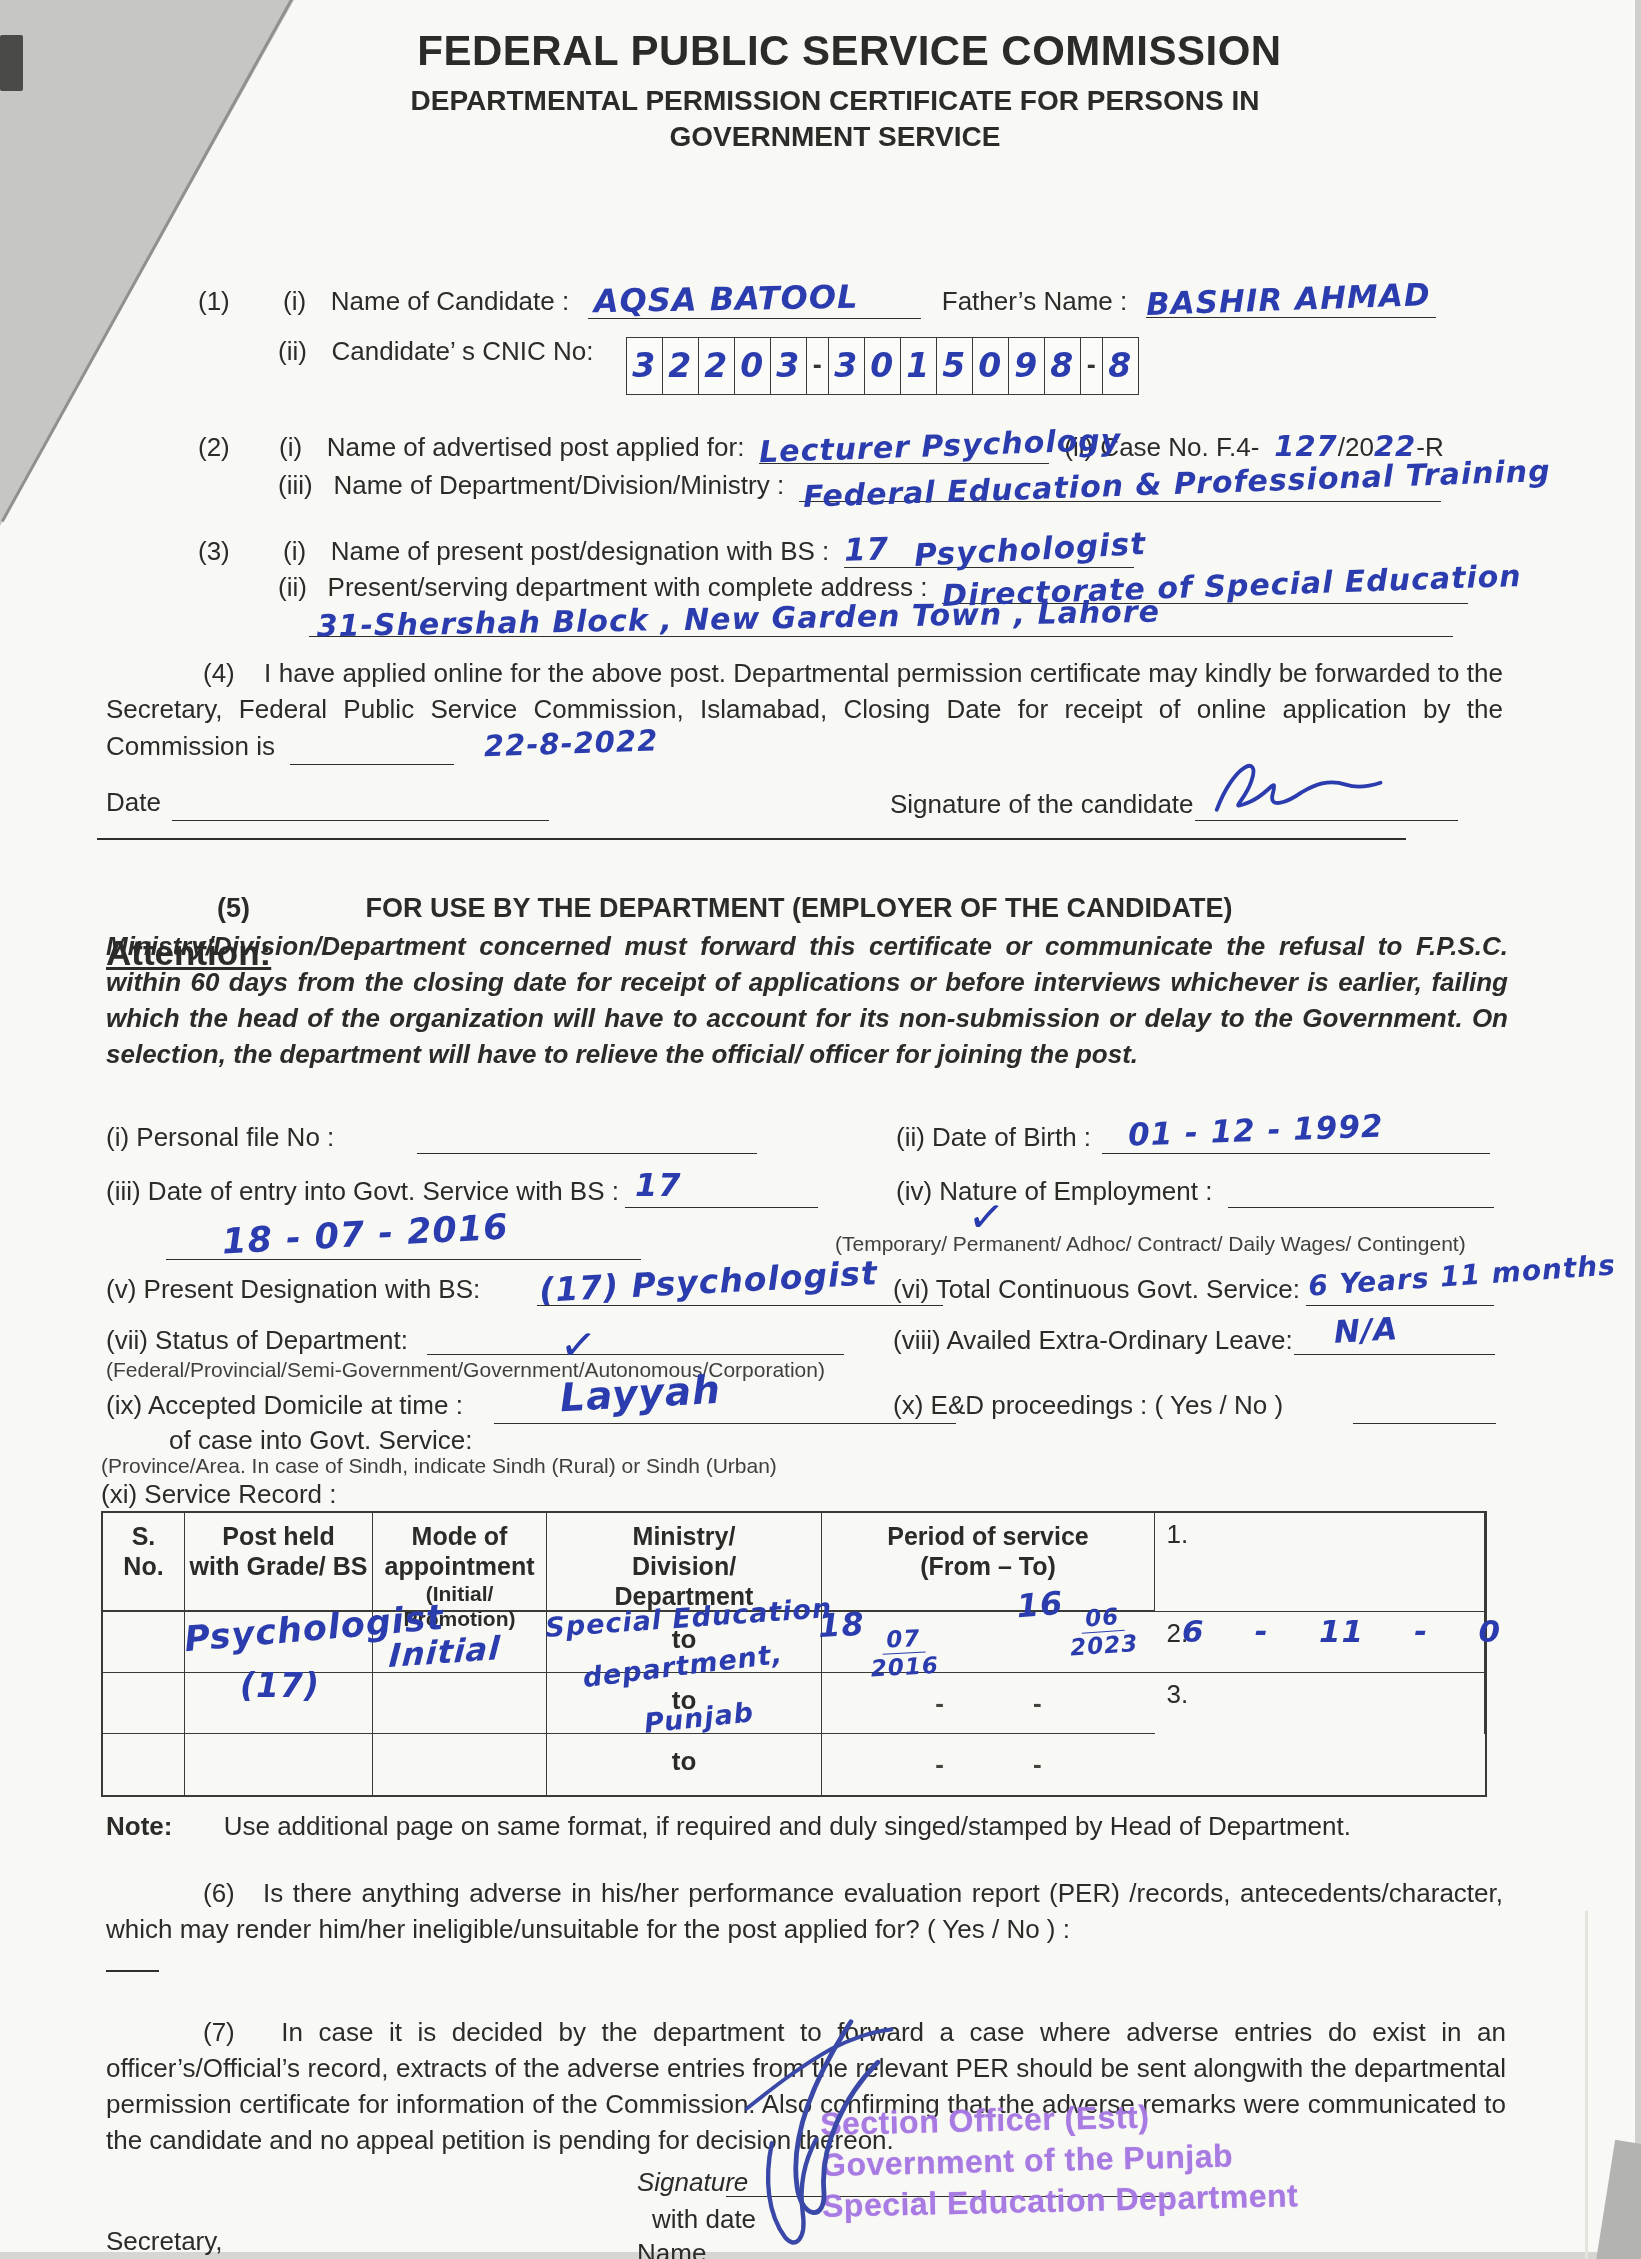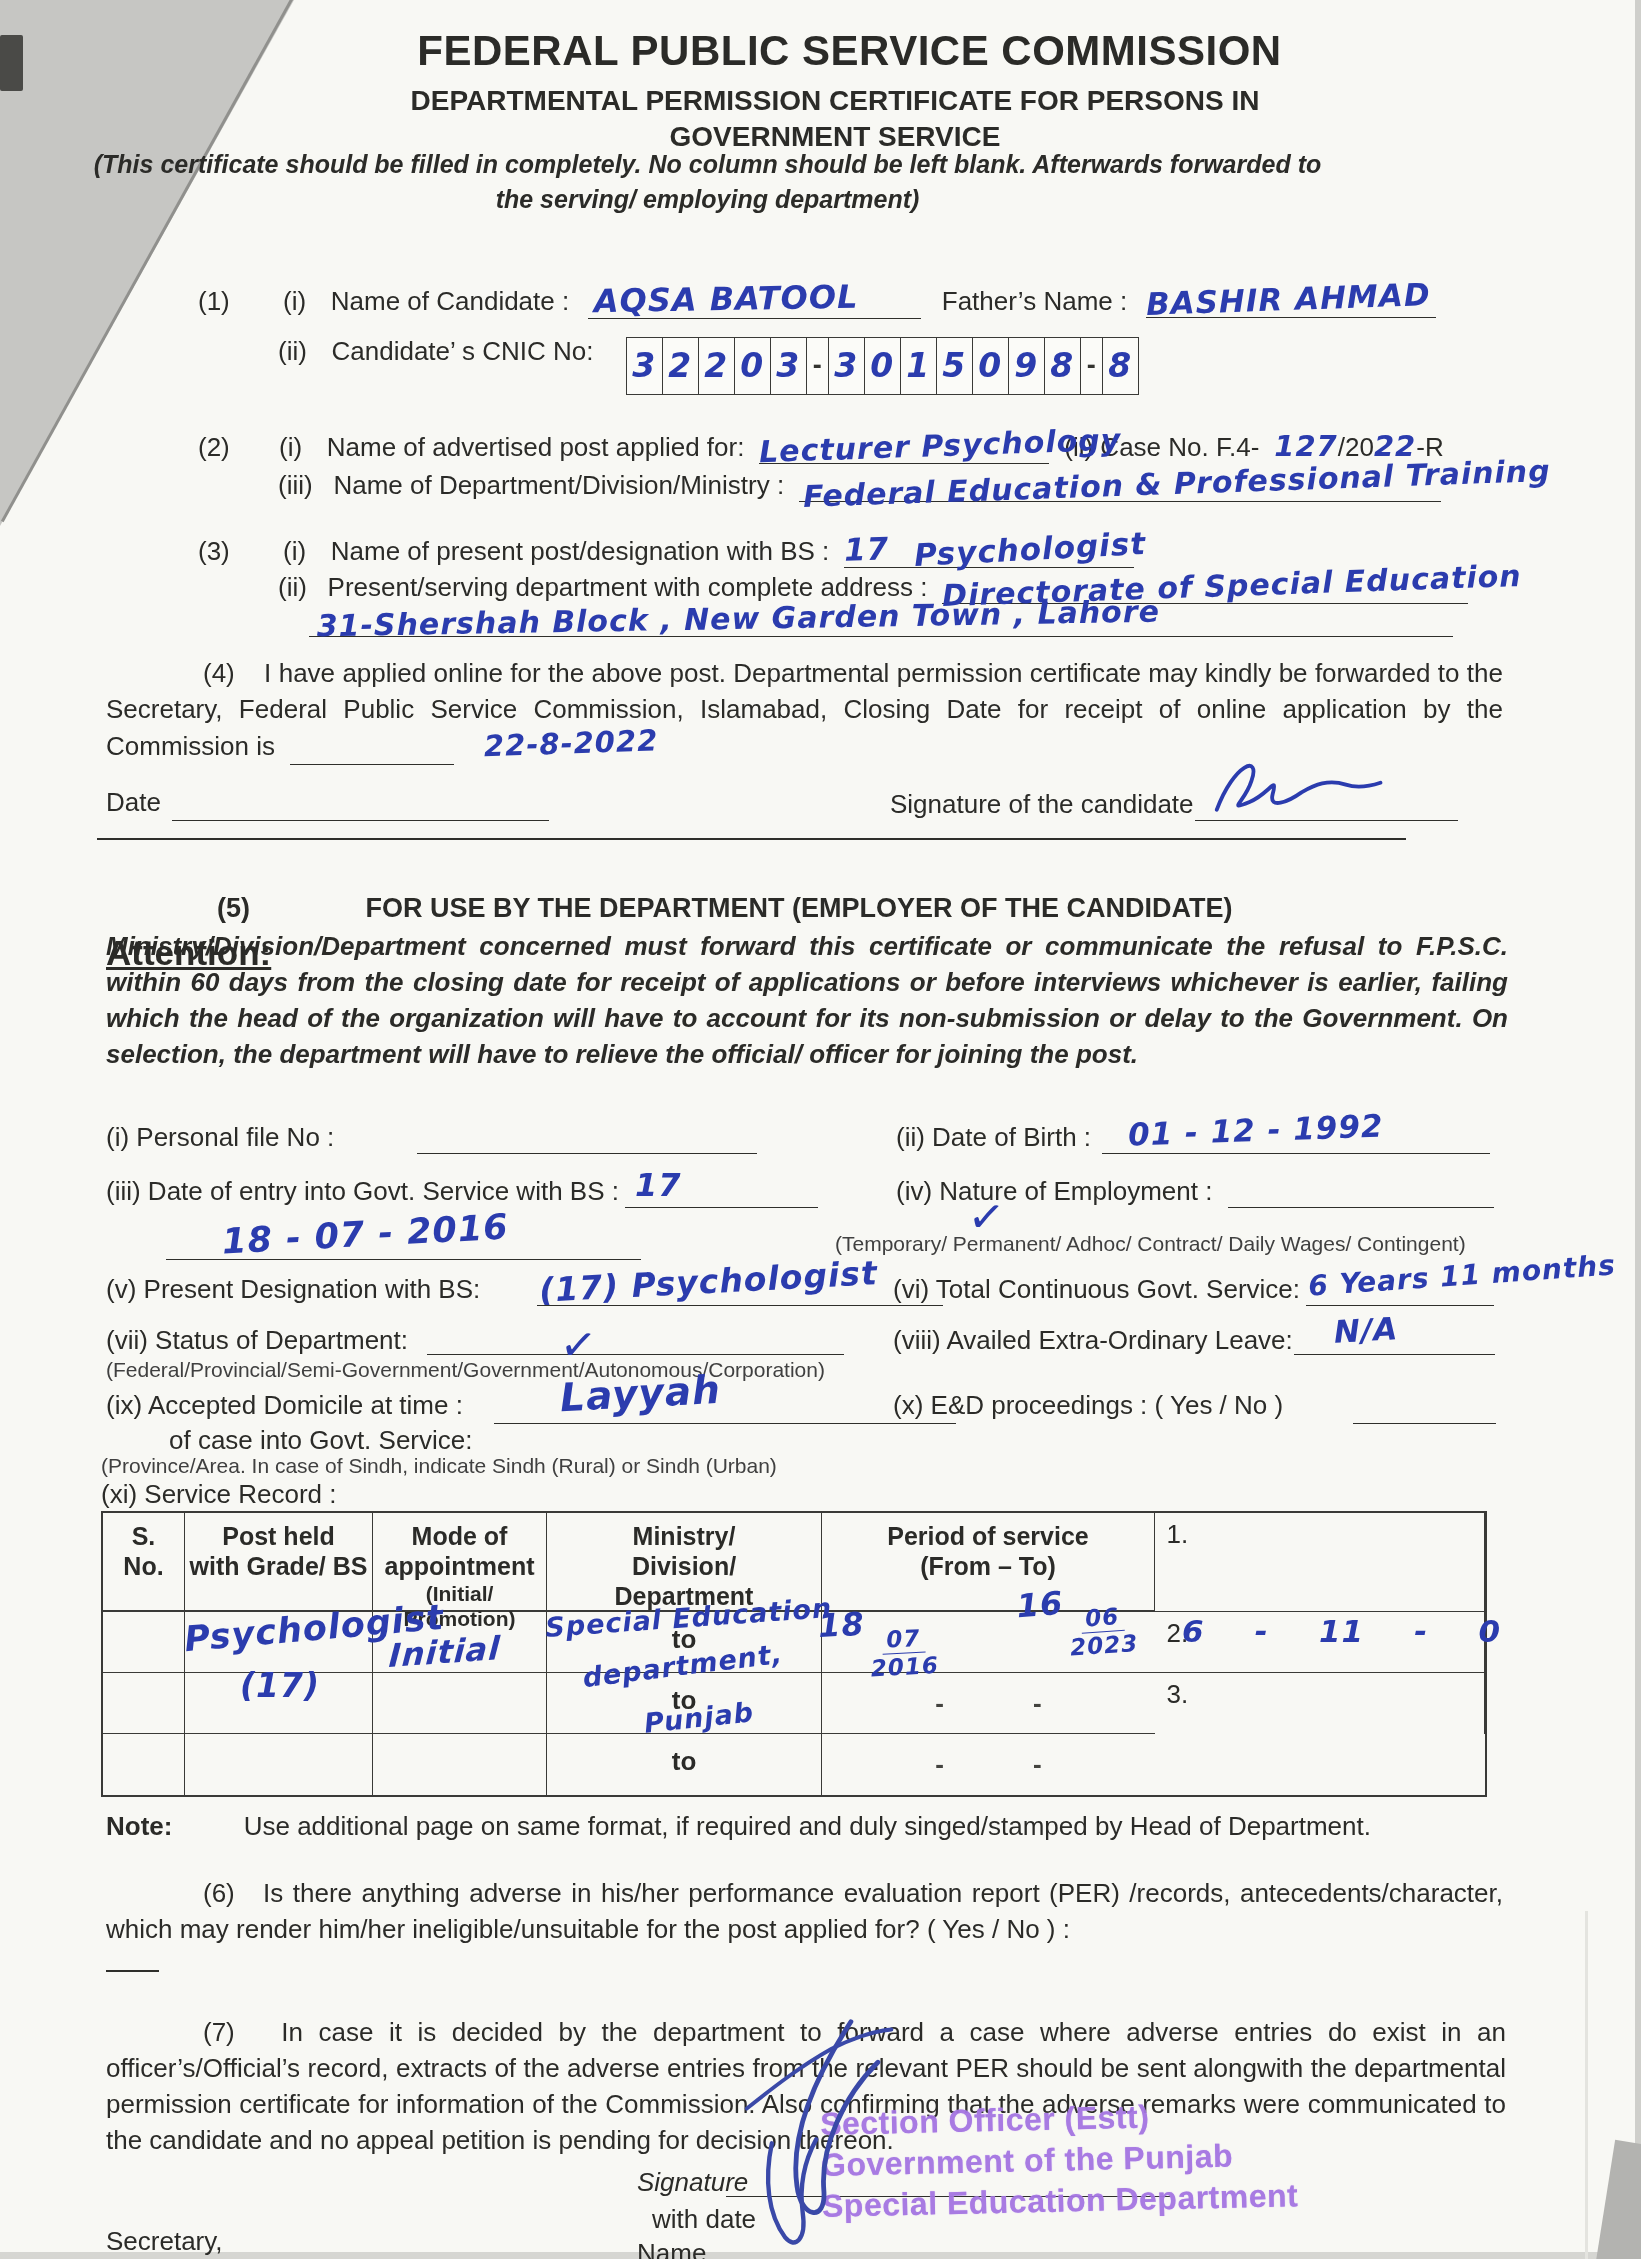--- a/index.html
+++ b/index.html
@@ -116,21 +116,20 @@
   <div class="corner-edge"></div>
   <div class="scan-mark"></div>
   <div class="right-strip"></div>
   <div class="bottom-strip"></div>
   <div class="br-wedge"></div>
   <div class="crease"></div>
 
   <div class="abs" id="t-title">FEDERAL PUBLIC SERVICE COMMISSION</div>
   <div class="abs" id="t-sub1">DEPARTMENTAL PERMISSION CERTIFICATE FOR PERSONS IN</div>
   <div class="abs" id="t-sub2">GOVERNMENT SERVICE</div>
-  <div class="abs" id="t-instr">(This certificate should be filled in completely. No column should be left blank. Afterwards forwarded to the serving/ employing department)</div>
 
   <div class="abs nowrap" id="r-item1">
     <span>(1)</span>
     <span class="ml48">(i)</span>
     <span class="ml18">Name of Candidate :</span>
     <span class="fill ml12" style="width:333px;"><span class="hw" style="font-size:32px;transform:rotate(-1deg);padding-left:5.8px;">AQSA BATOOL</span></span>
     <span class="ml14">Father’s Name :</span>
     <span class="fill ml12" style="width:290px;"><span class="hw" style="font-size:31px;transform:rotate(-2deg);">BASHIR AHMAD</span></span>
   </div>
 
@@ -360,21 +359,21 @@
         <span>-</span>
         <span>11</span>
         <span>-</span>
         <span>0</span>
       </span>
     </div>
   </div>
 
   <div class="abs nowrap" id="r-note">
     <span class="bold">Note:</span>
-    <span style="margin-left:64px;">Use additional page on same format, if required and duly singed/stamped by Head of Department.</span>
+    <span style="margin-left:44px;">Use additional page on same format, if required and duly singed/stamped by Head of Department.</span>
   </div>
 
   <div class="abs para" id="r-para6">(6)&nbsp;&nbsp;&nbsp;Is there anything adverse in his/her performance evaluation report (PER) /records, antecedents/character, which may render him/her ineligible/unsuitable for the post applied for? ( Yes / No ) :</div>
   <div class="abs" id="r-p6line"></div>
 
   <div class="abs para" id="r-para7">(7)&nbsp;&nbsp;&nbsp;In case it is decided by the department to forward a case where adverse entries do exist in an officer’s/Official’s record, extracts of the adverse entries from the relevant PER should be sent alongwith the departmental permission certificate for information of the Commission. Also confirming that the adverse remarks were communicated to the candidate and no appeal petition is pending for decision thereon.</div>
 
   <div class="abs" id="r-footer">
     <span style="position:absolute;left:0;top:3.9px;font-style:italic;">Signature</span>
     <span class="line" style="left:89px;top:33px;width:444px;"></span>

